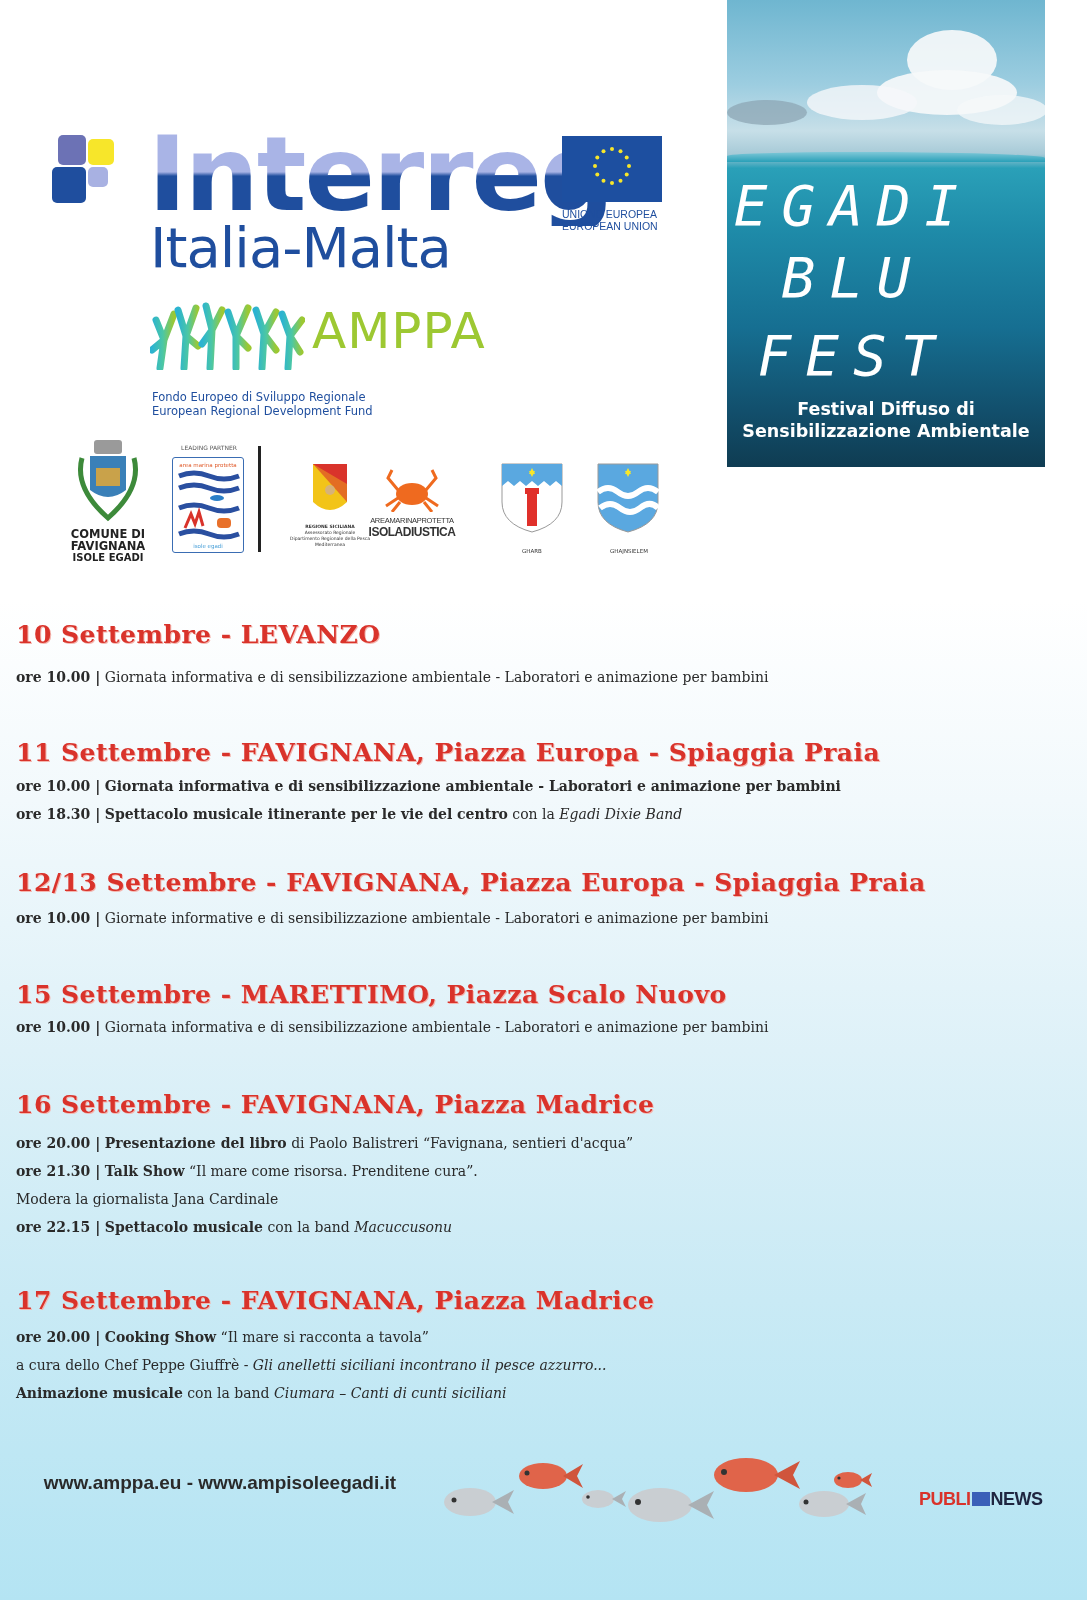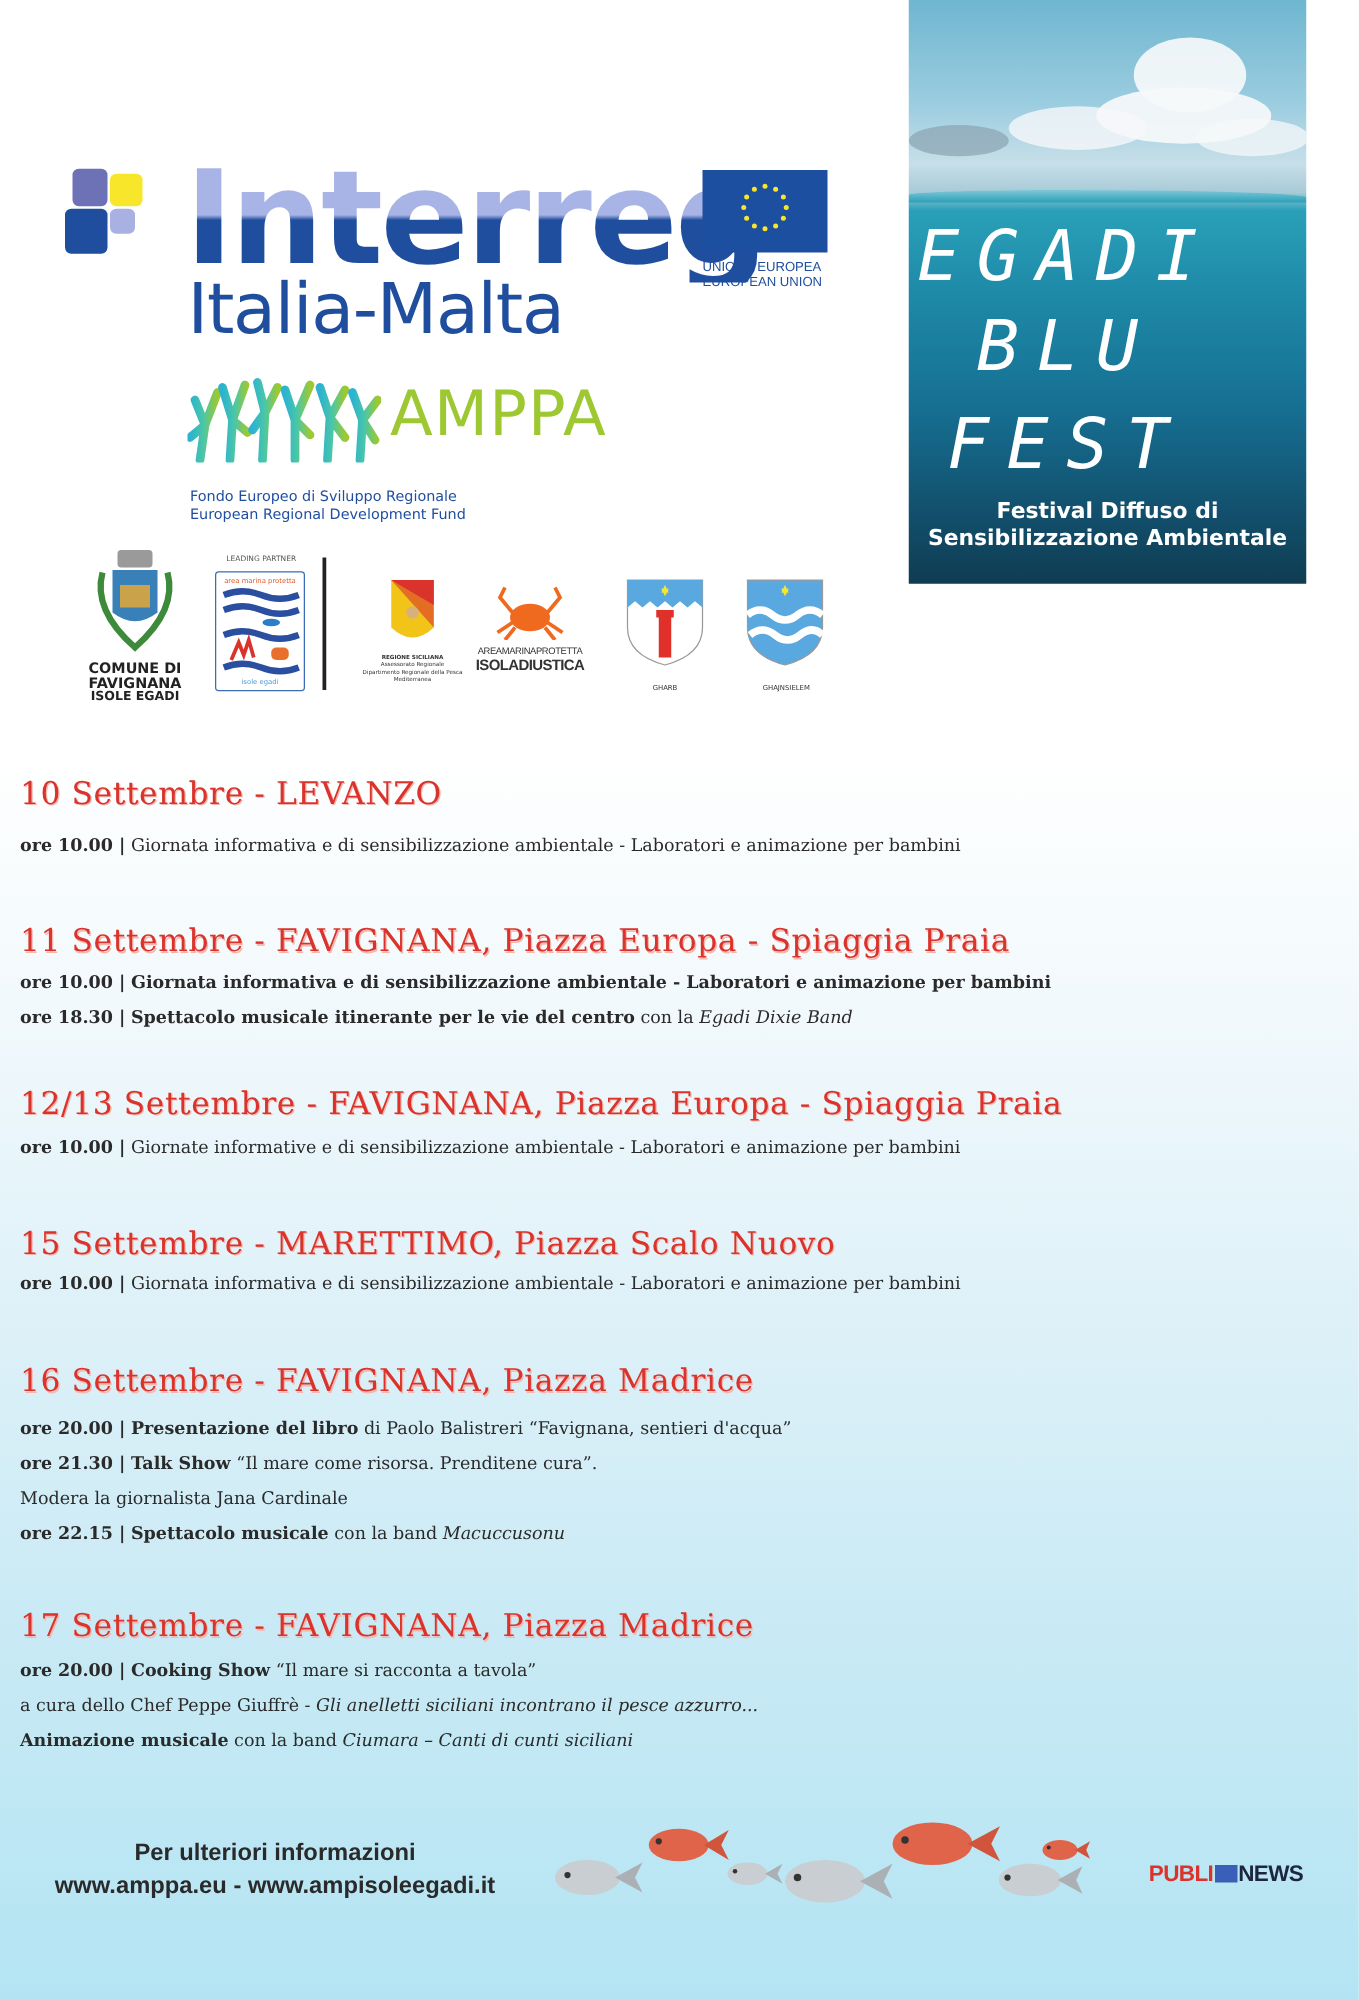--- a/index.html
+++ b/index.html
@@ -48,21 +48,21 @@
     font-family: "DejaVu Sans Mono", monospace; font-size: 56px; letter-spacing: 14px; font-style: italic; line-height: 1; }
   .poster-sub { position: absolute; left: 0; width: 318px; text-align: center; color: #ffffff;
     font-family: "DejaVu Sans", sans-serif; font-weight: bold; font-size: 17.5px; line-height: 22px; }
 
   
   .partner-label { font-family: "DejaVu Sans", sans-serif; font-weight: bold; color: #222; text-align: center; }
   .vert-line { left: 258px; top: 446px; width: 3px; height: 106px; background: #222; }
 
   
   .day-title {
-    position: absolute; left: 16px; font-family: "DejaVu Serif", serif; font-weight: normal;
+    position: absolute; left: 16px; font-family: "DejaVu Serif", serif; font-weight: bold;
     font-size: 25px; color: #d9332b; letter-spacing: 0.5px; line-height: 1;
     text-shadow: 1px 1px 0 #f4b7b0;
   }
   .ev-line { position: absolute; left: 16px; font-family: "DejaVu Serif", serif; font-size: 14px; color: #2a2a2a; line-height: 20px; white-space: nowrap; }
   .ev-line b { font-weight: bold; }
   .ev-line i { font-style: italic; }
 
   
   .foot-info { left: 30px; top: 1470px; width: 380px; text-align: center; font-family: "Liberation Sans", sans-serif; font-weight: bold; font-size: 19px; color: #2a2a2a; line-height: 26px; }
   .fish { position: absolute; }
@@ -184,21 +184,21 @@
     <circle cx="50" cy="28" r="5" fill="#d6b27a"></circle>
   </svg>
   <div style="font-family:'DejaVu Sans',sans-serif; font-size:4.5px; color:#333; text-align:center; line-height:6px;">
     <div style="font-weight:bold;">REGIONE SICILIANA</div>
     <div>Assessorato Regionale</div>
     <div>Dipartimento Regionale della Pesca</div>
     <div>Mediterranea</div>
   </div>
 </div>
 
-<div class="abs" style="left:376px; top:468px; width:96px; height:70px;">
+<div class="abs" style="left:364px; top:468px; width:96px; height:70px;">
   <svg width="96" height="44" viewBox="0 0 96 44">
     <ellipse cx="48" cy="26" rx="16" ry="11" fill="#ef6a1f"></ellipse>
     <g stroke="#ef6a1f" stroke-width="3" fill="none">
       <path d="M34 22 l-10 -12 l4 -8"></path>
         <path d="M62 22 l10 -12 l-4 -8"></path>
       <path d="M34 30 l-12 8"></path>
         <path d="M36 34 l-8 10"></path>
         <path d="M62 30 l12 8"></path>
         <path d="M60 34 l8 10"></path>
     </g>
@@ -285,21 +285,20 @@
   <b>Cooking Show</b><span style="white-space:pre;"> “Il mare si racconta a tavola”</span>
 </div>
 <div class="ev-line" style="top:1355px;">
   <span style="white-space:pre;">a cura dello Chef Peppe Giuffrè - </span><i>Gli anelletti siciliani incontrano il pesce azzurro...</i>
 </div>
 <div class="ev-line" style="top:1383px;">
   <b>Animazione musicale</b><span style="white-space:pre;"> con la band </span><i>Ciumara – Canti di cunti siciliani</i>
 </div>
 
 <div class="abs foot-info">
-  <div>Per ulteriori informazioni</div>
   <div>www.amppa.eu - www.ampisoleegadi.it</div>
 </div>
 
 <svg class="fish" style="left:440px; top:1482px;" width="80" height="40" viewBox="0 0 80 40">
   <ellipse cx="30" cy="20" rx="26" ry="14" fill="#c9ced2"></ellipse>
     <path d="M52 20 l22 -12 l-6 12 l6 12 z" fill="#aab0b4"></path>
     <circle cx="14" cy="18" r="2.5" fill="#333"></circle>
 </svg>
 <svg class="fish" style="left:515px; top:1456px;" width="72" height="40" viewBox="0 0 72 40">
   <ellipse cx="28" cy="20" rx="24" ry="13" fill="#e0644a"></ellipse>

